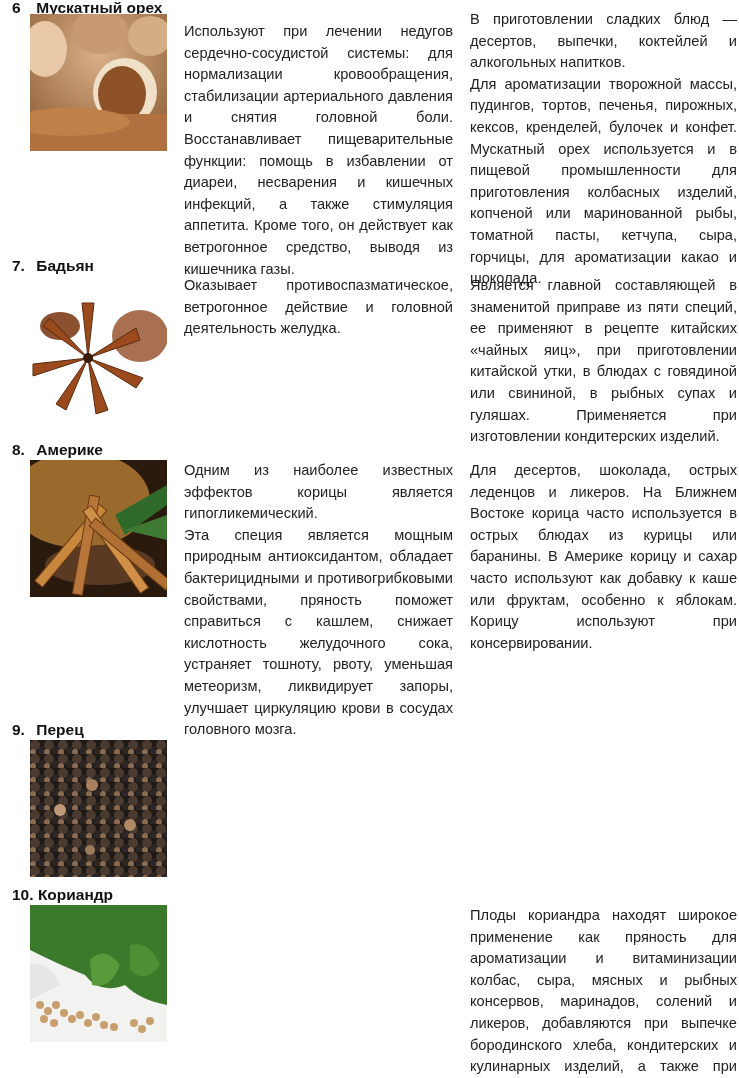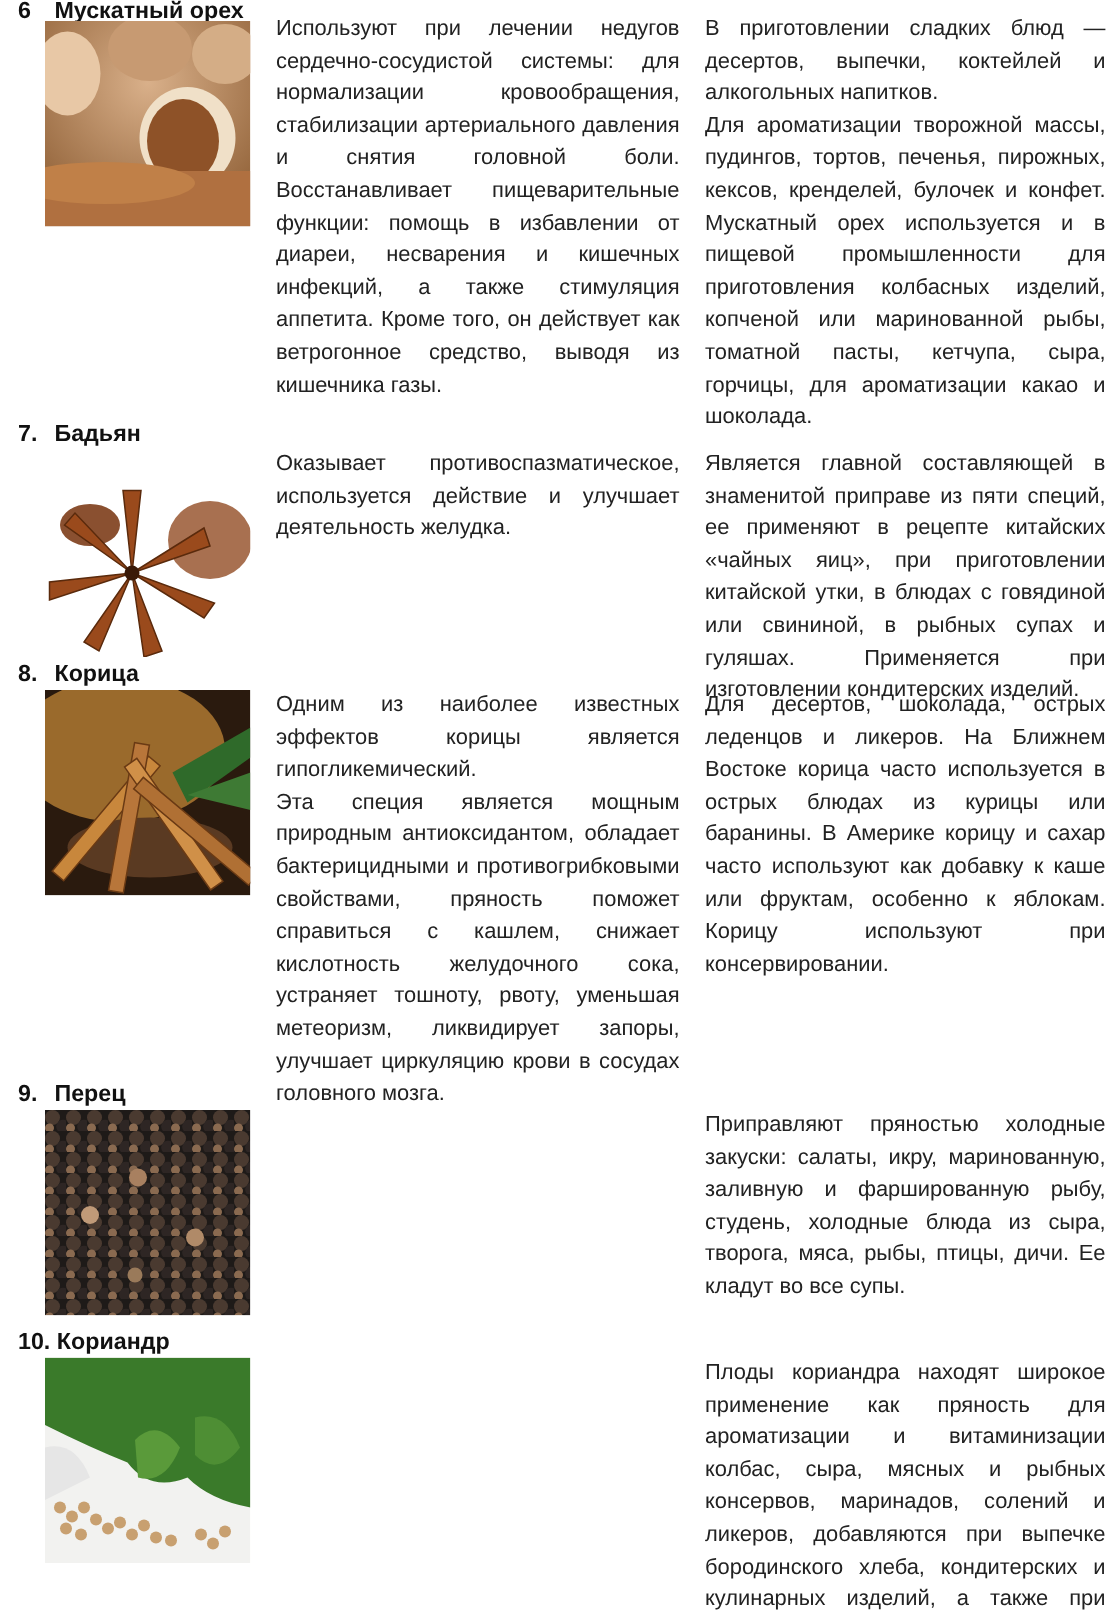--- a/index.html
+++ b/index.html
@@ -35,30 +35,30 @@
       <rect width="137" height="137" fill="url(#nbg)"></rect>
       <ellipse cx="15" cy="35" rx="22" ry="28" fill="#e8c8a6"></ellipse>
       <ellipse cx="70" cy="18" rx="28" ry="22" fill="#c79a72"></ellipse>
       <ellipse cx="120" cy="22" rx="22" ry="20" fill="#d4ad86"></ellipse>
       <ellipse cx="95" cy="78" rx="32" ry="34" fill="#f0e0c8"></ellipse>
       <ellipse cx="92" cy="80" rx="24" ry="28" fill="#8e5228"></ellipse>
       <rect y="100" width="137" height="37" fill="#b07040"></rect>
       <ellipse cx="40" cy="108" rx="60" ry="14" fill="#c08048"></ellipse>
     </svg>
   </div>
-  <div class="col col-left" style="top:9px;">
+  <div class="col col-left" style="top:21px;">
     <p>Используют при лечении недугов сердечно-сосудистой системы: для нормализации кровообращения, стабилизации артериального давления и снятия головной боли. Восстанавливает пищеварительные функции: помощь в избавлении от диареи, несварения и кишечных инфекций, а также стимуляция аппетита. Кроме того, он действует как ветрогонное средство, выводя из кишечника газы.</p>
   </div>
   <div class="col col-right" style="top:9px;">
     <p>В приготовлении сладких блюд — десертов, выпечки, коктейлей и алкогольных напитков.</p>
     <p>Для ароматизации творожной массы, пудингов, тортов, печенья, пирожных, кексов, кренделей, булочек и конфет. Мускатный орех используется и в пищевой промышленности для приготовления колбасных изделий, копченой или маринованной рыбы, томатной пасты, кетчупа, сыра, горчицы, для ароматизации какао и шоколада.</p>
   </div>
 </div>
 
-<div class="section" style="top:258px;height:180px;margin-top:24px;">
+<div class="section" style="top:258px;height:180px;">
   <div class="title">
     <span class="num">7.</span>
     <span class="name">Бадьян</span>
   </div>
   <div class="photo" style="top:38px;height:118px;">
     <svg viewBox="0 0 137 118" preserveAspectRatio="none">
       <rect width="137" height="118" fill="#ffffff"></rect>
       <ellipse cx="110" cy="40" rx="28" ry="26" fill="#a87050"></ellipse>
       <ellipse cx="30" cy="30" rx="20" ry="14" fill="#8a5030"></ellipse>
       <g transform="translate(58,62)" fill="#9a4a1c" stroke="#5a2a0c" stroke-width="1">
@@ -67,31 +67,31 @@
         <path d="M0,0 L55,20 L48,30 Z"></path>
         <path d="M0,0 L20,52 L8,56 Z"></path>
         <path d="M0,0 L-22,52 L-32,46 Z"></path>
         <path d="M0,0 L-55,18 L-55,6 Z"></path>
         <path d="M0,0 L-45,-32 L-38,-40 Z"></path>
       </g>
       <circle cx="58" cy="62" r="5" fill="#3a1a08"></circle>
     </svg>
   </div>
   <div class="col col-left" style="top:17px;">
-    <p>Оказывает противоспазматическое, используется действие и улучшает деятельность желудка.</p>
+    <p>Оказывает противоспазматическое, ветрогонное действие и головной деятельность желудка.</p>
   </div>
   <div class="col col-right" style="top:17px;">
     <p>Является главной составляющей в знаменитой приправе из пяти специй, ее применяют в рецепте китайских «чайных яиц», при приготовлении китайской утки, в блюдах с говядиной или свининой, в рыбных супах и гуляшах. Применяется при изготовлении кондитерских изделий.</p>
   </div>
 </div>
 
 <div class="section" style="top:442px;height:280px;">
   <div class="title">
     <span class="num">8.</span>
-    <span class="name">Корица</span>
+    <span class="name">Америке</span>
   </div>
   <div class="photo" style="top:18px;">
     <svg viewBox="0 0 137 137" preserveAspectRatio="none">
       <rect width="137" height="137" fill="#2a1a0e"></rect>
       <ellipse cx="50" cy="40" rx="70" ry="48" fill="#9a6a2c"></ellipse>
       <ellipse cx="70" cy="105" rx="55" ry="20" fill="#5a3a22"></ellipse>
       <path d="M85,55 L137,25 L137,45 L95,75 Z" fill="#2f6a2a"></path>
       <path d="M95,70 L137,55 L137,80 Z" fill="#3e7a34"></path>
       <g stroke="#6a3a14" stroke-width="1">
         <rect x="-4" y="-50" width="10" height="100" fill="#c8873c" transform="translate(40,85) rotate(40)"></rect>
@@ -125,23 +125,20 @@
           <circle cx="3" cy="12" r="3" fill="#8a6a50"></circle>
         </pattern>
       </defs>
       <rect width="137" height="137" fill="url(#pep)"></rect>
       <circle cx="30" cy="70" r="6" fill="#c09a78"></circle>
       <circle cx="62" cy="45" r="6" fill="#a88060"></circle>
       <circle cx="100" cy="85" r="6" fill="#b08a68"></circle>
       <circle cx="60" cy="110" r="5" fill="#9a7a5a"></circle>
     </svg>
   </div>
-  <div class="col col-right" style="top:18px;">
-    <p>Приправляют пряностью холодные закуски: салаты, икру, маринованную, заливную и фаршированную рыбу, студень, холодные блюда из сыра, творога, мяса, рыбы, птицы, дичи. Ее кладут во все супы.</p>
-  </div>
 </div>
 
 <div class="section" style="top:887px;height:191px;">
   <div class="title">
     <span class="num">10.</span>
     <span class="name">Кориандр</span>
   </div>
   <div class="photo" style="top:18px;">
     <svg viewBox="0 0 137 137" preserveAspectRatio="none">
       <rect width="137" height="137" fill="#f2f2f0"></rect>

